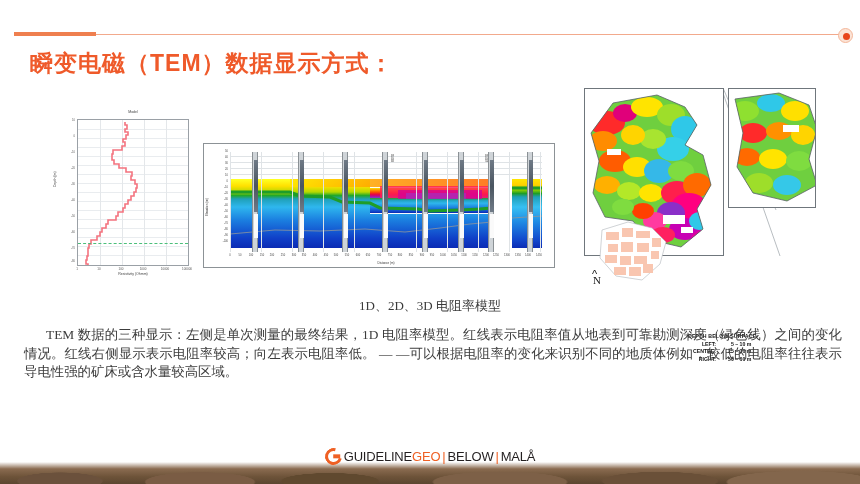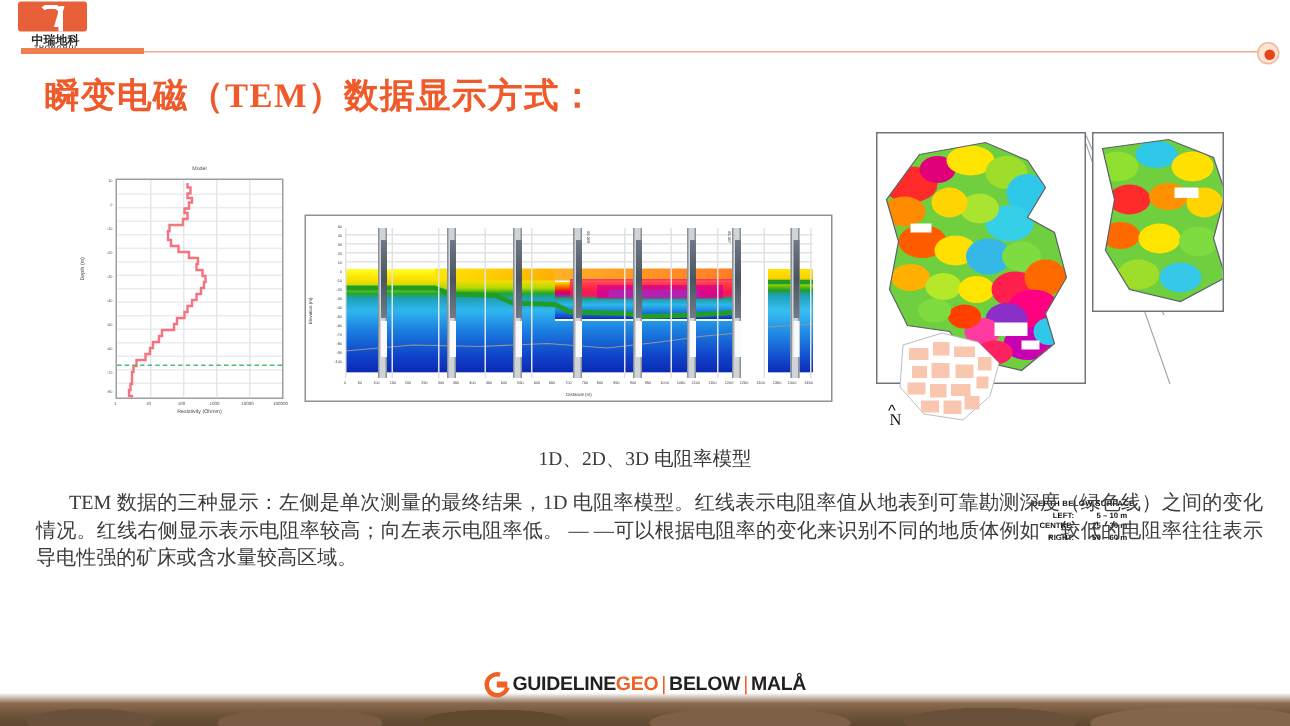--- a/index.html
+++ b/index.html
@@ -97,21 +97,21 @@
     border-radius: 50%;
     background: #e8441a;
   }
 
   
   .slide-title {
     position: absolute; left: 30px; top: 48px;
     color: #ef5a2a;
     font-size: 23px;
     font-weight: bold;
-    font-family: Liberation Serif, serif;
+    font-family: Liberation Sans, sans-serif;
     letter-spacing: 1px;
   }
 
   
   .panel1 {
     position: absolute; left: 55px; top: 105px;
     width: 145px; height: 180px;
     background: #fff;
   }
   .p1-frame {
@@ -319,38 +319,33 @@
   .fl-g::after {
     content: "";
     position: absolute; right: -1px; top: 5px;
     width: 7px; height: 3.5px;
     background: #ef6024;
     transform: rotate(30deg);
   }
   .fl-txt {
     vertical-align: middle;
     font-size: 13px;
-    font-weight: bold;
+    font-weight: normal;
     letter-spacing: -0.2px;
   }
   .fl-dark { color: #231f20; }
   .fl-orange { color: #ef6024; }
   .fl-sep { color: #ef6024; font-weight: normal; padding: 0 2px; }
 </style>
 </head>
 <body>
 
 <div id="slide">
 
   <div class="header">
-    <div class="logo-box">
-      <div class="logo-mark"></div>
-      <div class="logo-cn">中瑞地科</div>
-      <div class="logo-en">ZHONGRUI</div>
-    </div>
   </div>
 
   <div class="rule-wrap">
     <div class="rule-thin"></div>
     <div class="rule-thick"></div>
     <div class="rule-dot"></div>
   </div>
 
   <div class="slide-title">瞬变电磁（TEM）数据显示方式：</div>
 

